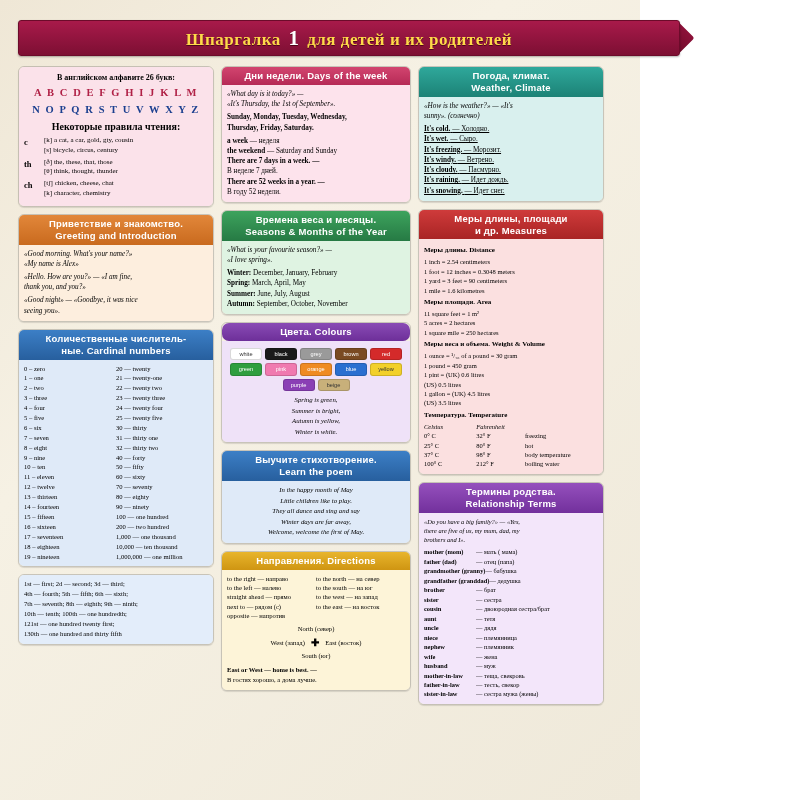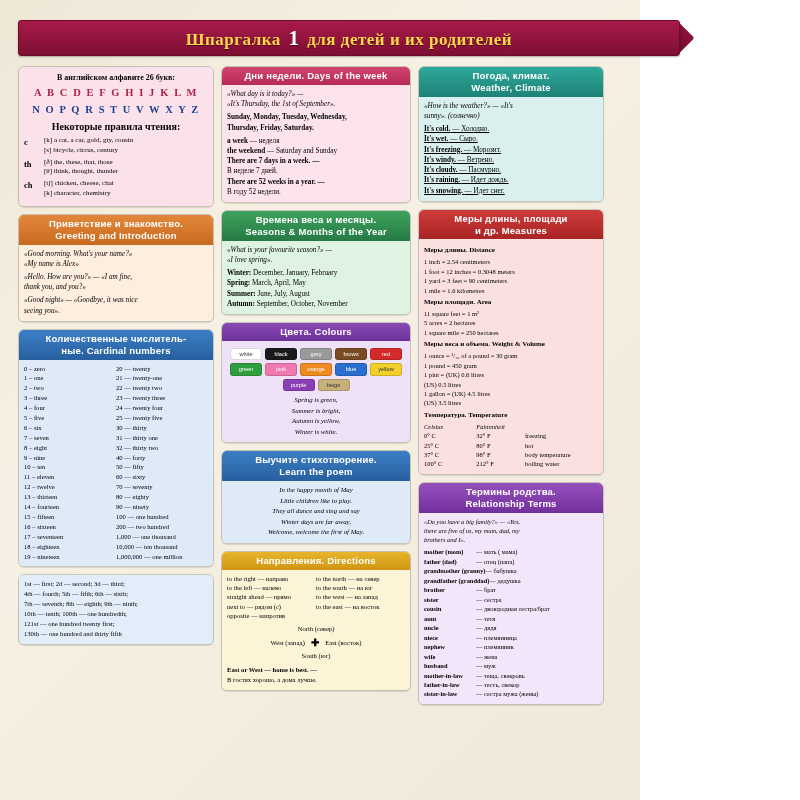--- a/index.html
+++ b/index.html
@@ -48,21 +48,21 @@
     font-family:"Liberation Sans", sans-serif;
   }
   .card .bd{padding:4px 5px 5px 5px;font-size:7.2px;line-height:1.42;} .pink .bd{background:#fbe2ea;}
   .pink2 .hd{background:linear-gradient(#d2456f,#b62a56);} .pink2 .bd{background:#fde3ec;}
   .green .hd{background:linear-gradient(#3da35d,#267a44);} .green .bd{background:#dff3e2;}
   .teal .hd{background:linear-gradient(#2fa89b,#1c8276);} .teal .bd{background:#d9f0ee;}
   .orange .hd{background:linear-gradient(#e2873a,#c96a1e);} .orange .bd{background:#fdeede;}
   .yellow .hd{background:linear-gradient(#e8b52c,#cf9512);} .yellow .bd{background:#fdf4d8;}
   .blue .hd{background:linear-gradient(#3c7fc6,#275f9e);} .blue .bd{background:#dfeaf8;}
   .blue2 .hd{background:linear-gradient(#4a8fd0,#2f6cab);} .blue2 .bd{background:#e3edfa;}
-  .purple .hd{background:linear-gradient(#8a4bb5,#6d2f99);} .purple .bd{background:#efe2f8;}
+  .purple .hd{background:linear-gradient(#8a4bb5,#6d2f99);border-radius:7px;} .purple .bd{background:#efe2f8;}
   .purple2 .hd{background:linear-gradient(#9550bd,#72309c);} .purple2 .bd{background:#f3e6fa;}
   .redc .hd{background:linear-gradient(#cf3b3b,#a92424);} .redc .bd{background:#fbe0e0;}
   
   .alpha-title{font-weight:bold;text-align:center;font-size:8px;margin-bottom:2px;}
   .alpha{
     text-align:center;font-weight:bold;font-size:10.5px;letter-spacing:1.6px;
     line-height:1.45;margin-bottom:3px;
   }
   .alpha span{color:#b02146;}
   .alpha .bl{color:#1b3f8f;}

